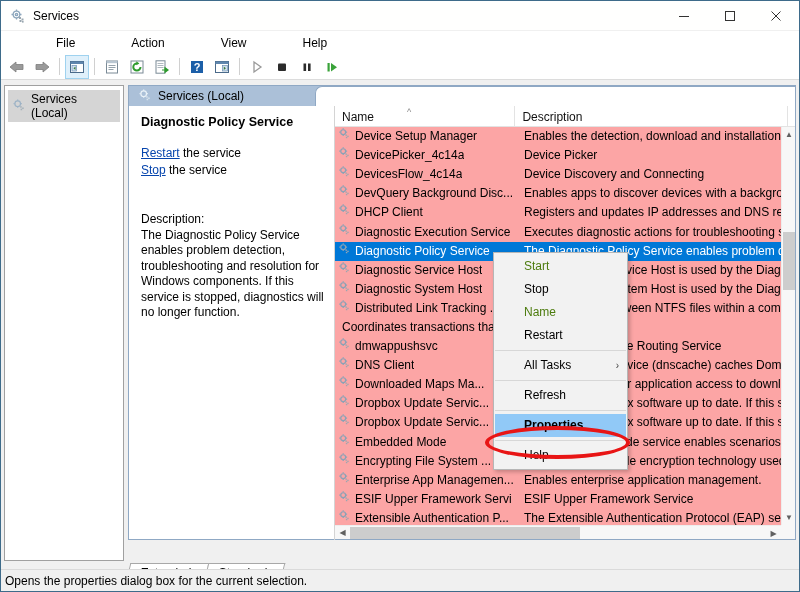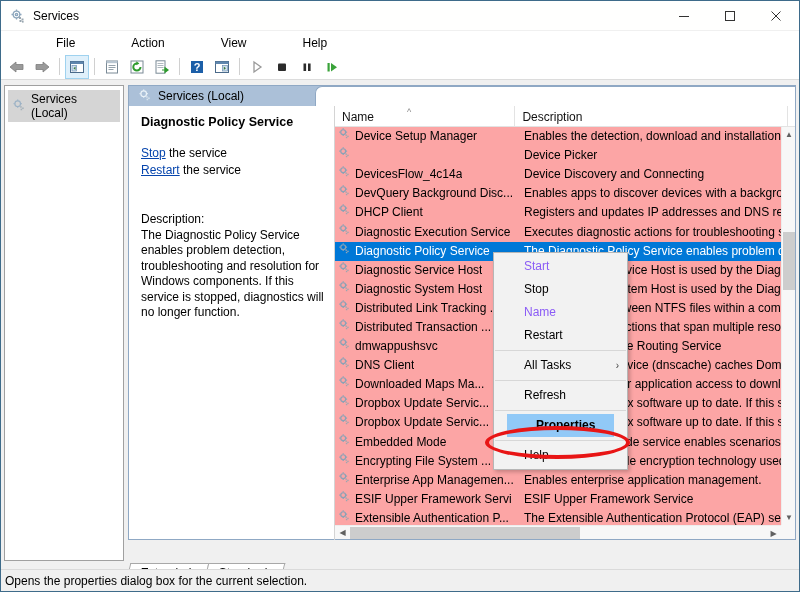--- a/index.html
+++ b/index.html
@@ -235,25 +235,25 @@
     border: 1px solid #b6b6b6;
     box-shadow: 2px 2px 4px rgba(0,0,0,0.22);
     padding: 2px 0;
     z-index: 40;
   }
   .ctx-item {
     height: 23px; line-height: 23px;
     padding-left: 30px; font-size: 12px; color: #000;
     position: relative; white-space: nowrap;
   }
-  .ctx-item.disabled { color: #8b5cf6; }
+  .ctx-item.disabled { color: #4d7c0f; }
   .ctx-item.bold { font-weight: bold; }
   .ctx-item.highlight {
     background: #91c9f7;
-    margin: 0 13px; padding-left: 29px;
+    margin: 0 1px; padding-left: 29px;
   }
   .ctx-sep { height: 1px; background: #d7d7d7; margin: 3px 1px; }
   .ctx-sub-arrow { position: absolute; right: 8px; top: 0; font-size: 10px; color: #444; }
   #ctx-ellipse {
     position: absolute; left: 484px; top: 425px;
     width: 145px; height: 33px;
     border: 4px solid #e81515; border-radius: 50%;
     z-index: 50; pointer-events: none;
   }
 </style>
@@ -455,24 +455,24 @@
           <span>Services (Local)</span>
         </div>
       </div>
 
       <div id="pane-content">
 
         <div id="details">
           <div id="svc-title">Diagnostic Policy Service</div>
 
           <div class="act-line">
-            <span class="act-link">Stop</span><span> the service</span>
+            <span class="act-link">Restart</span><span> the service</span>
           </div>
           <div class="act-line">
-            <span class="act-link">Restart</span><span> the service</span>
+            <span class="act-link">Stop</span><span> the service</span>
           </div>
 
           <div id="desc-block">
             <div id="desc-label">Description:</div>
             <div id="desc-text">The Diagnostic Policy Service enables problem detection, troubleshooting and resolution for Windows components.  If this service is stopped, diagnostics will no longer function.</div>
           </div>
           <div id="details-divider"></div>
         </div>
 
         <div id="listview">
@@ -521,20 +521,21 @@
                         <line x1="6.4" y1="9.9" x2="6.4" y2="11.2"></line>
     <line x1="1.6" y1="6.4" x2="2.9" y2="6.4"></line>
                         <line x1="9.9" y1="6.4" x2="11.2" y2="6.4"></line>
   </g>
   <g fill="#9aa7b0">
                         <rect x="9.2" y="9.2" width="1.7" height="1.7"></rect>
                         <rect x="11.4" y="10.7" width="1.7" height="1.7"></rect>
                         <rect x="9.7" y="12.1" width="1.7" height="1.7"></rect>
                       </g>
 </svg></span>
+                  <span class="nm">DevicePicker_4c14a</span>
                 </div>
                 <div class="cell-desc">Device Picker</div>
               </div>
               <div class="row">
                 <div class="cell-name">
                   <span><svg width="13" height="13" viewBox="0 0 16 16">
   <g fill="none" stroke="#8aa2b6" stroke-width="1.5">
                         <circle cx="6.4" cy="6.4" r="3"></circle>
                       </g>
   <g stroke="#8aa2b6" stroke-width="1.5">
@@ -701,39 +702,20 @@
                         <rect x="9.2" y="9.2" width="1.7" height="1.7"></rect>
                         <rect x="11.4" y="10.7" width="1.7" height="1.7"></rect>
                         <rect x="9.7" y="12.1" width="1.7" height="1.7"></rect>
                       </g>
 </svg></span>
                   <span class="nm">Distributed Link Tracking ...</span>
                 </div>
                 <div class="cell-desc">Maintains links between NTFS files within a comp</div>
               </div>
               <div class="row">
-                <div class="cell-name">
-                  <span><svg width="13" height="13" viewBox="0 0 16 16">
-  <g fill="none" stroke="#8aa2b6" stroke-width="1.5">
-                        <circle cx="6.4" cy="6.4" r="3"></circle>
-                      </g>
-  <g stroke="#8aa2b6" stroke-width="1.5">
-    <line x1="6.4" y1="1.6" x2="6.4" y2="2.9"></line>
-                        <line x1="6.4" y1="9.9" x2="6.4" y2="11.2"></line>
-    <line x1="1.6" y1="6.4" x2="2.9" y2="6.4"></line>
-                        <line x1="9.9" y1="6.4" x2="11.2" y2="6.4"></line>
-  </g>
-  <g fill="#9aa7b0">
-                        <rect x="9.2" y="9.2" width="1.7" height="1.7"></rect>
-                        <rect x="11.4" y="10.7" width="1.7" height="1.7"></rect>
-                        <rect x="9.7" y="12.1" width="1.7" height="1.7"></rect>
-                      </g>
-</svg></span>
-                  <span class="nm">Distributed Transaction ...</span>
-                </div>
                 <div class="cell-desc">Coordinates transactions that span multiple resou</div>
               </div>
               <div class="row">
                 <div class="cell-name">
                   <span><svg width="13" height="13" viewBox="0 0 16 16">
   <g fill="none" stroke="#8aa2b6" stroke-width="1.5">
                         <circle cx="6.4" cy="6.4" r="3"></circle>
                       </g>
   <g stroke="#8aa2b6" stroke-width="1.5">
     <line x1="6.4" y1="1.6" x2="6.4" y2="2.9"></line>

